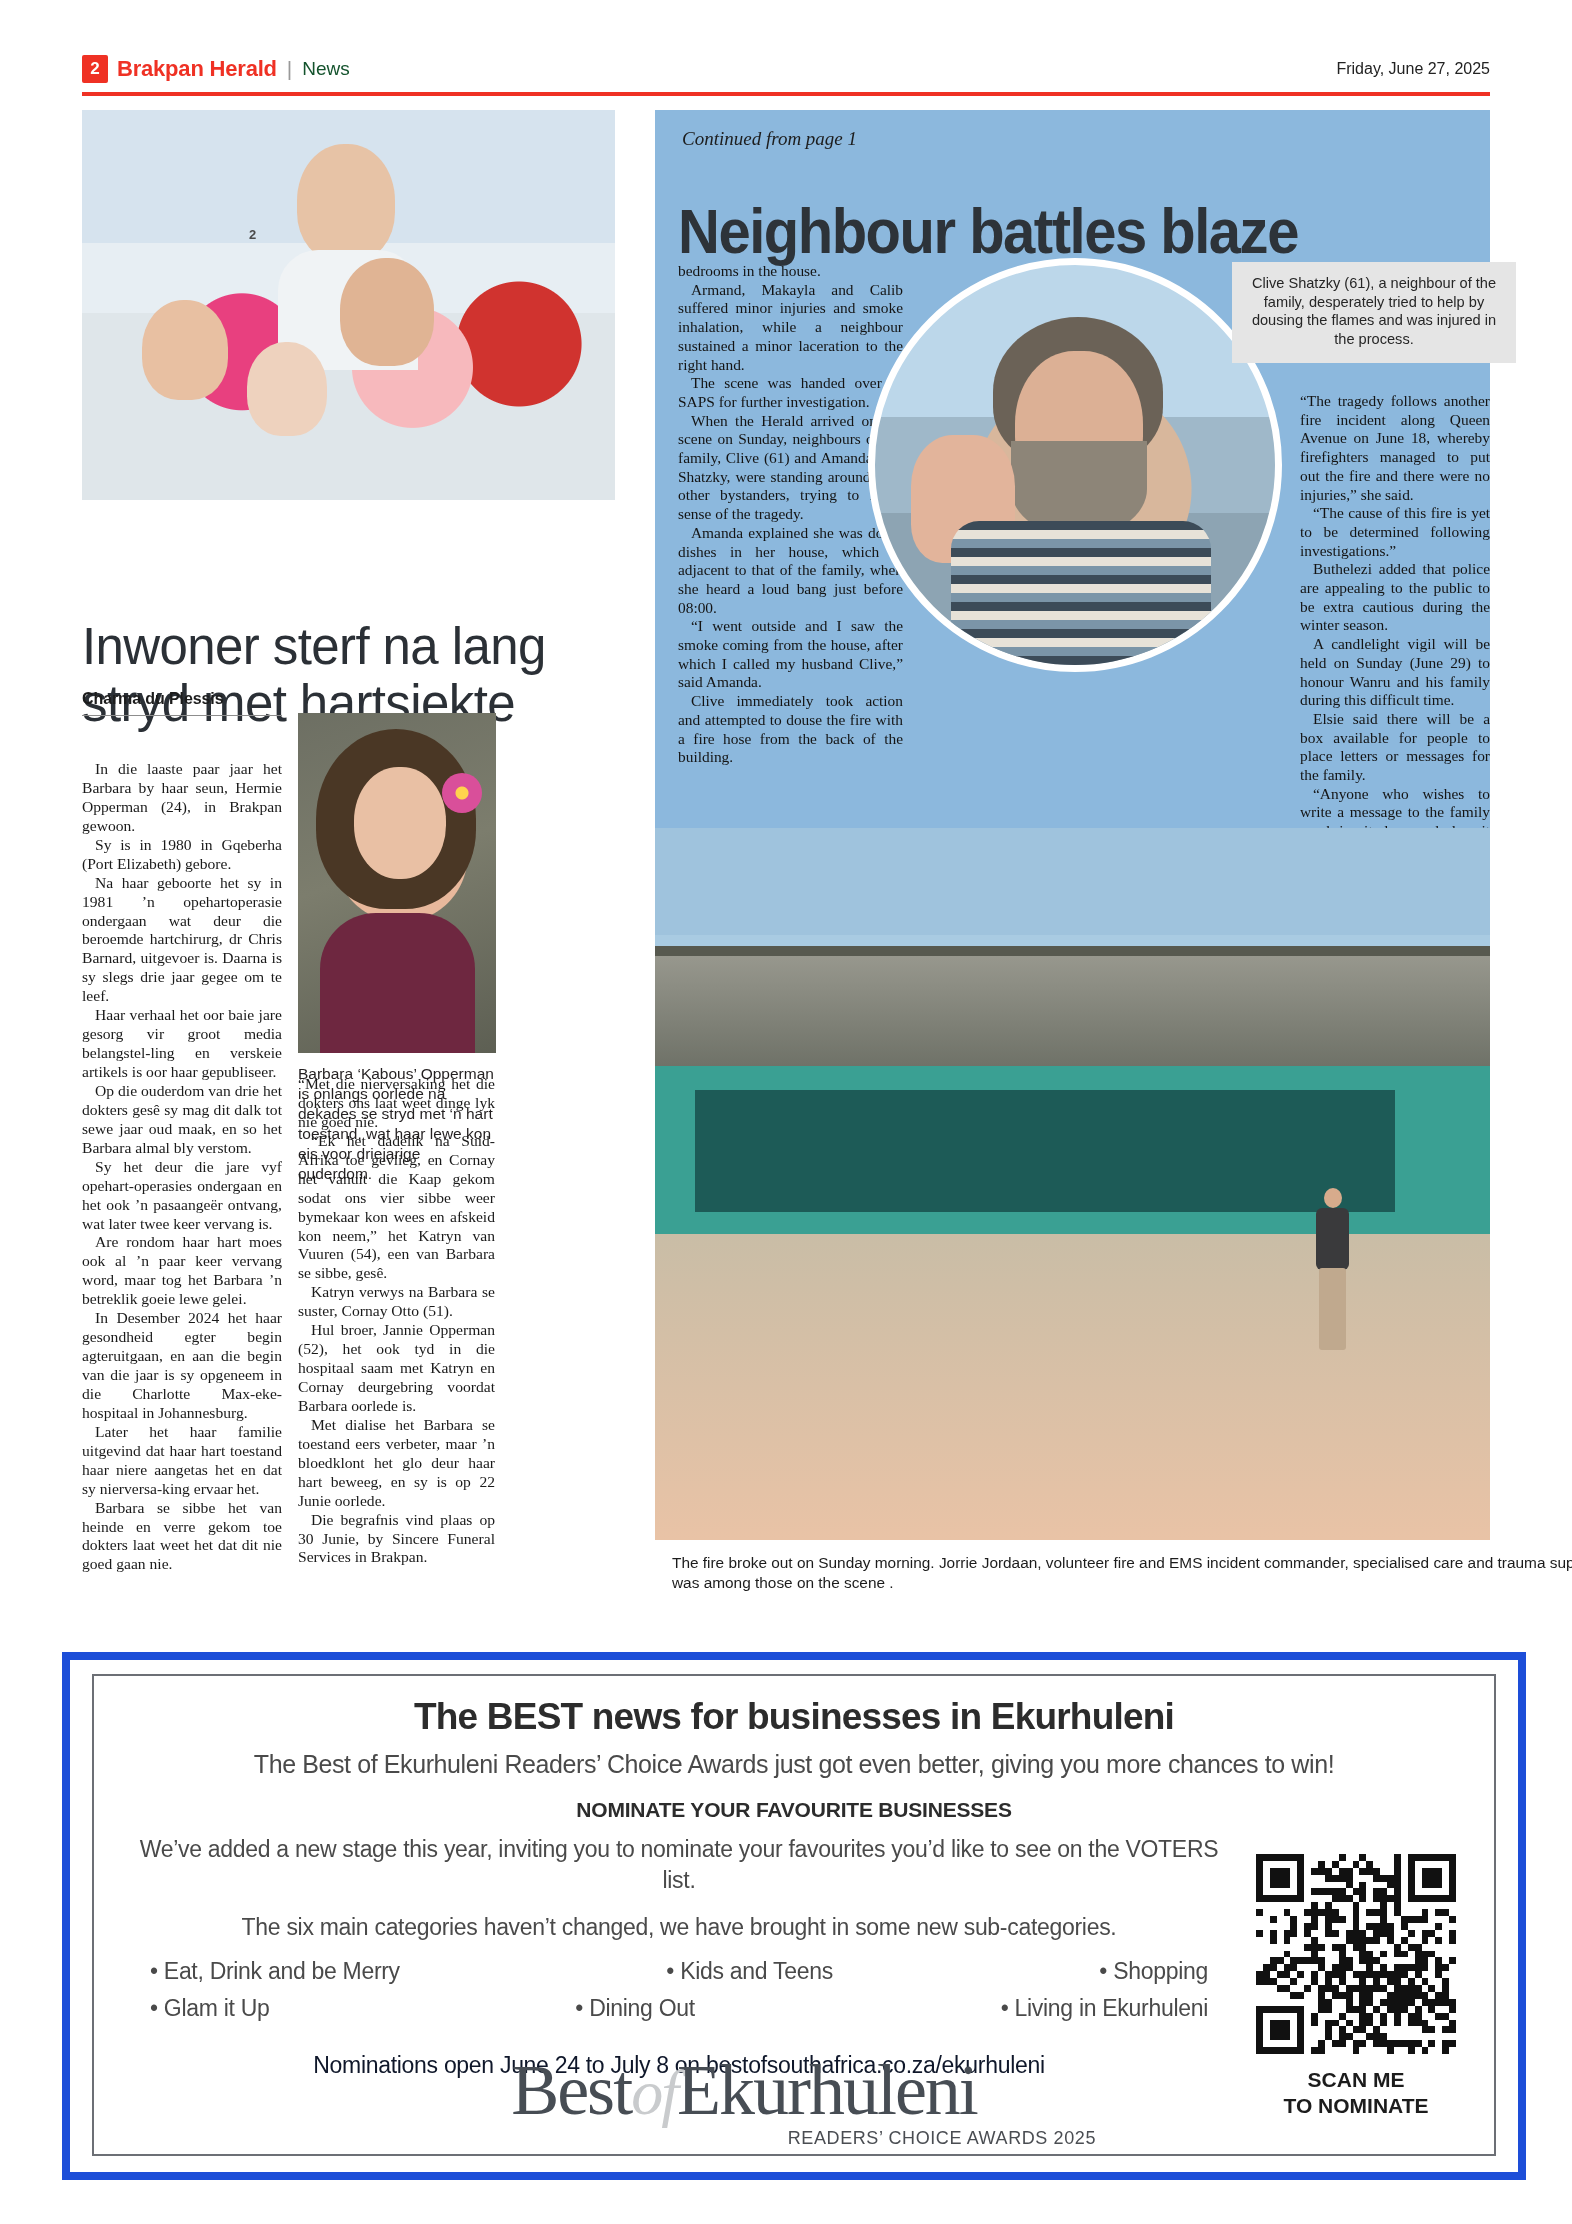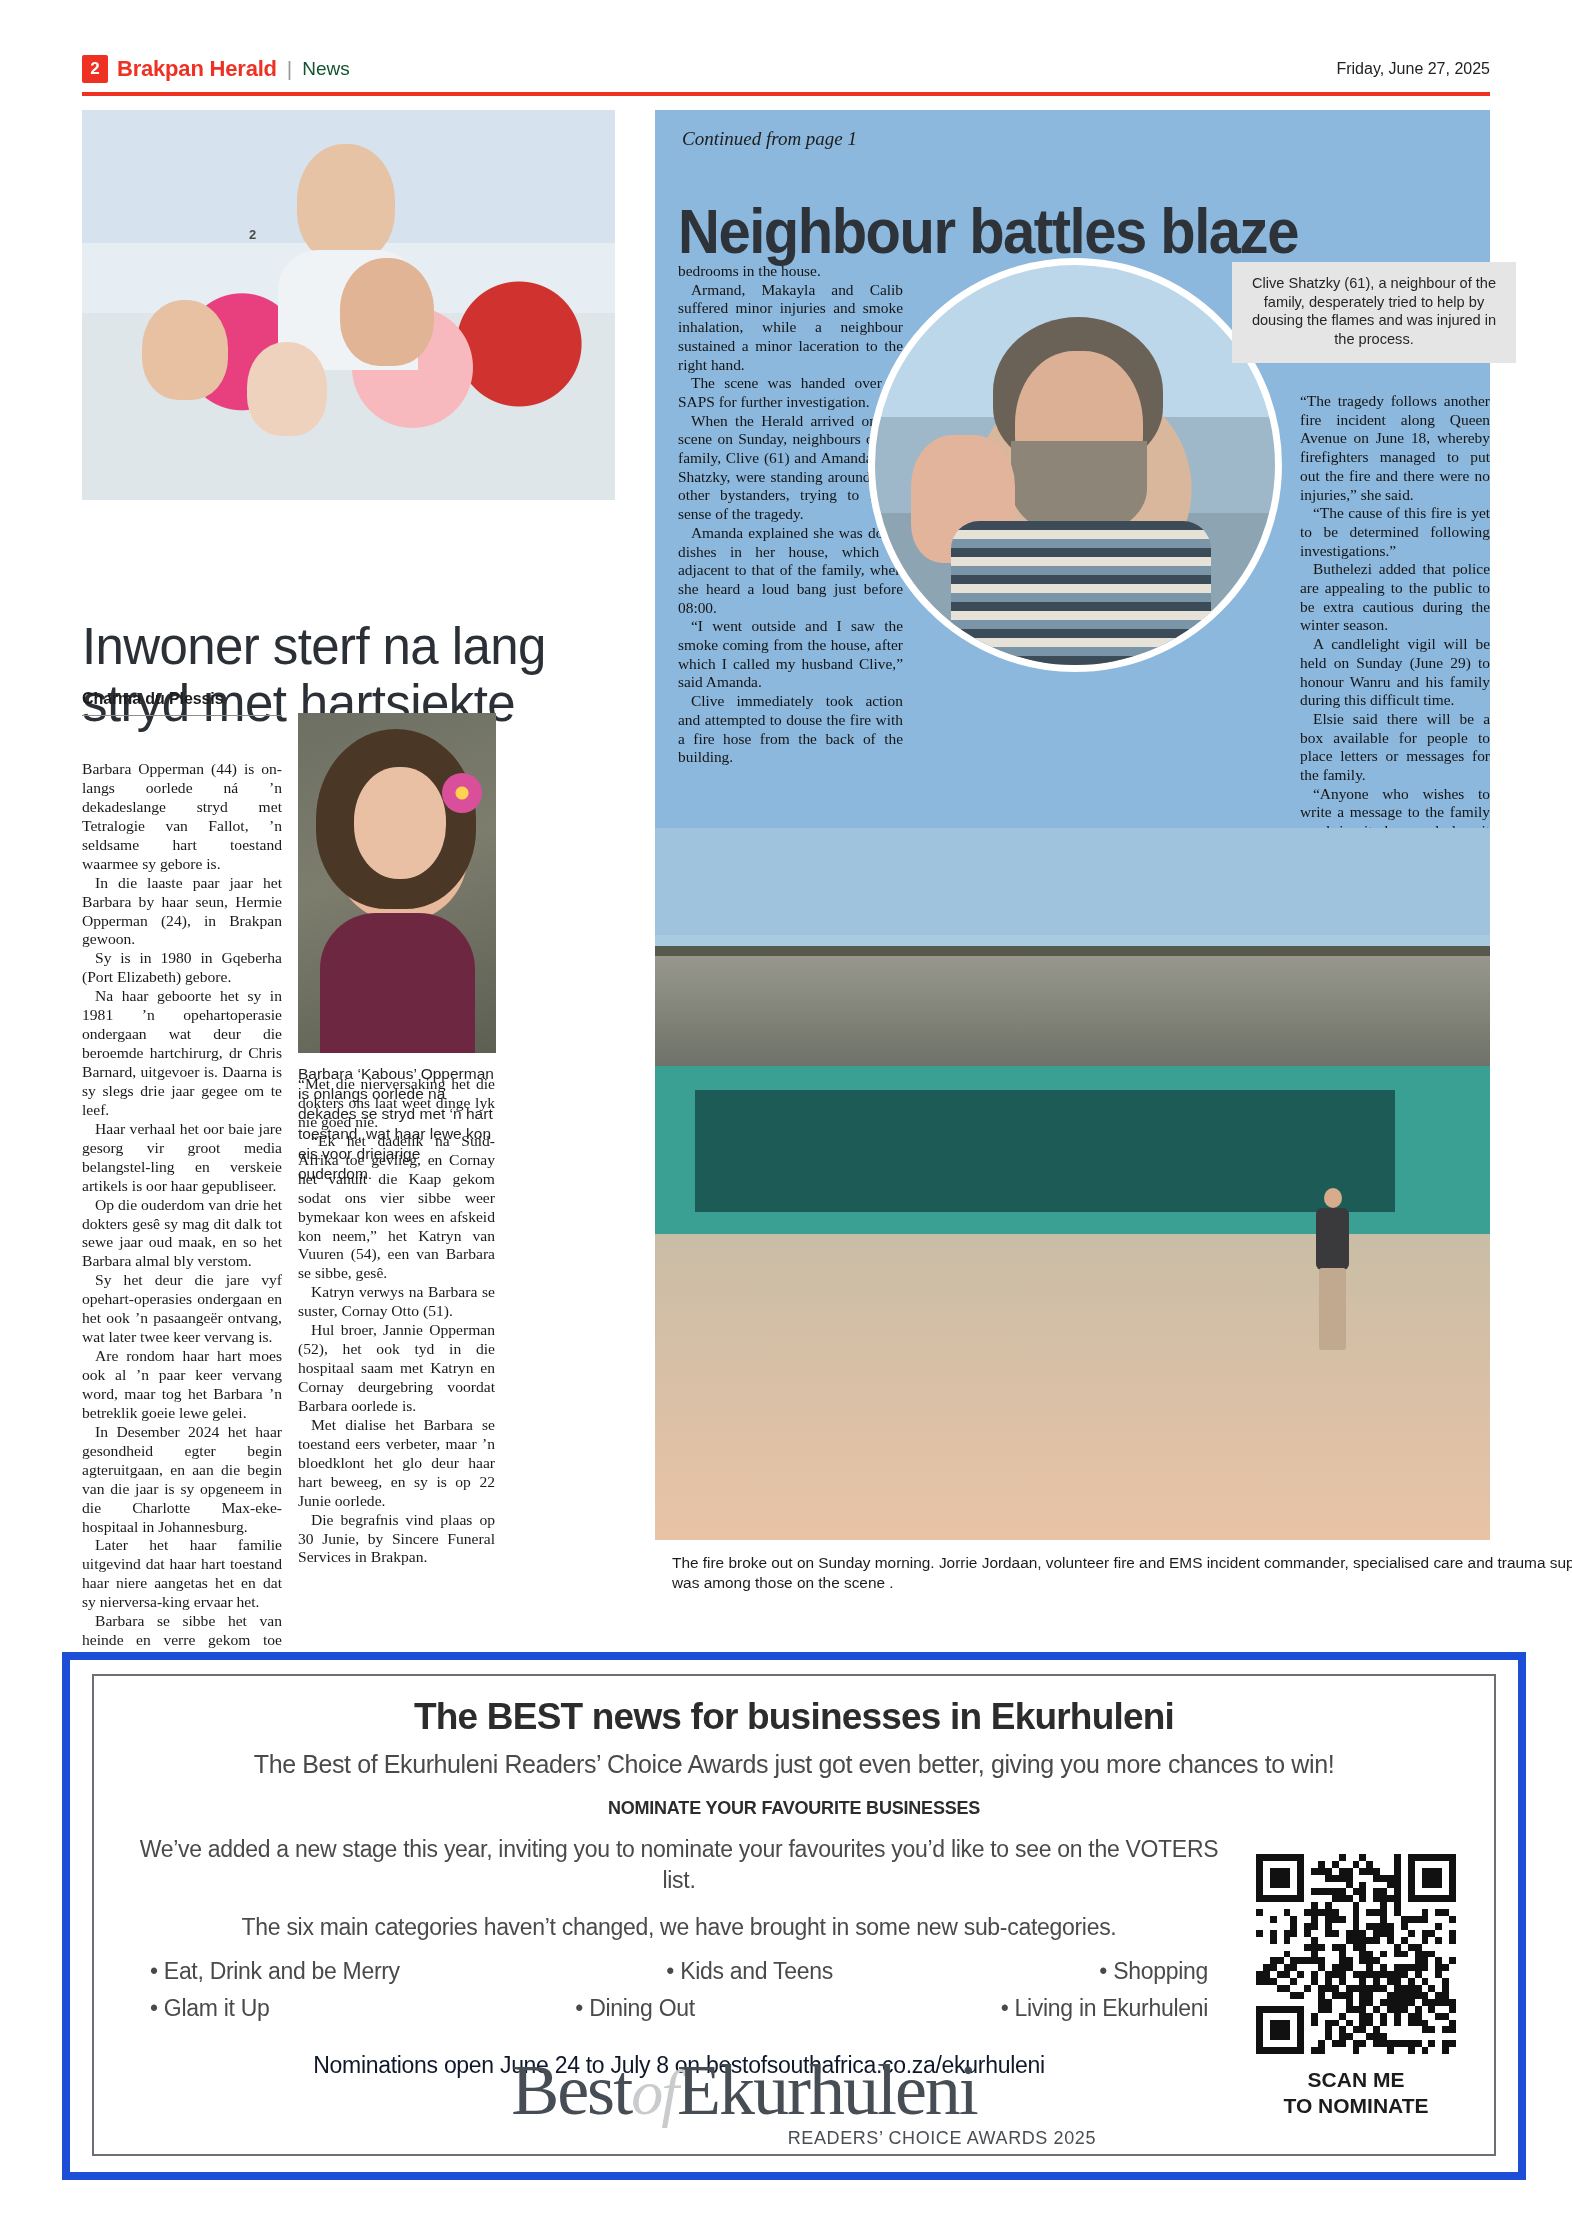--- a/index.html
+++ b/index.html
@@ -172,21 +172,21 @@
 
   
   #ad-outer{
     position:absolute;left:62px;top:1652px;width:1448px;height:512px;
     background:#ffffff;border:8px solid #1d4ed8;
   }
   #ad-inner{position:absolute;left:22px;top:14px;width:1400px;height:478px;border:2px solid #6c6f75;}
   .ad-txt{font-family:"Liberation Sans", sans-serif;color:#2c2c2c;text-align:center;}
   #ad-h1{position:absolute;left:0;top:20px;width:1400px;font-size:37px;font-weight:bold;letter-spacing:-.8px;}
   #ad-h2{position:absolute;left:0;top:74px;width:1400px;font-size:25px;color:#4a4a4a;letter-spacing:-.4px;}
-  #ad-h3{position:absolute;left:0;top:122px;width:1400px;font-size:18px;font-weight:bold;letter-spacing:-.2px;}
+  #ad-h3{position:absolute;left:0;top:122px;width:1400px;font-size:21px;font-weight:bold;letter-spacing:-.2px;}
   #ad-p1{position:absolute;left:40px;top:158px;width:1090px;font-size:23px;line-height:1.33;color:#4a4a4a;letter-spacing:-.3px;}
   #ad-p2{position:absolute;left:40px;top:238px;width:1090px;font-size:23px;color:#4a4a4a;letter-spacing:-.3px;}
   #ad-cats{position:absolute;left:40px;top:282px;width:1090px;}
   .cat-row{display:flex;justify-content:space-between;font-size:23px;color:#4a4a4a;margin-bottom:10px;letter-spacing:-.3px;}
   .cat-row span{margin:0 16px;}
   #ad-p3{position:absolute;left:40px;top:376px;width:1090px;font-size:23px;color:#0f172a;letter-spacing:-.3px;}
 
   
   #qr-wrap{position:absolute;left:1162px;top:178px;width:200px;height:200px;}
   #qr{width:200px;height:200px;}
@@ -230,21 +230,20 @@
 
 
   <h1 id="af-headline">Inwoner sterf na lang stryd met hartsiekte</h1>
 
   <div id="byline-wrap">
     <div id="byline">Charma du Plessis</div>
     <div id="byline-rule"></div>
   </div>
 
   <div class="serif-col" id="col-a">
-      <p class="first">Barbara Opperman (44) is on-langs oorlede ná ’n dekadeslange stryd met Tetralogie van Fallot, ’n seldsame hart toestand waarmee sy gebore is.</p>
       <p>In die laaste paar jaar het Barbara by haar seun, Hermie Opperman (24), in Brakpan gewoon.</p>
       <p>Sy is in 1980 in Gqeberha (Port Elizabeth) gebore.</p>
       <p>Na haar geboorte het sy in 1981 ’n opehartoperasie ondergaan wat deur die beroemde hartchirurg, dr Chris Barnard, uitgevoer is. Daarna is sy slegs drie jaar gegee om te leef.</p>
       <p>Haar verhaal het oor baie jare gesorg vir groot media belangstel-ling en verskeie artikels is oor haar gepubliseer.</p>
       <p>Op die ouderdom van drie het dokters gesê sy mag dit dalk tot sewe jaar oud maak, en so het Barbara almal bly verstom.</p>
       <p>Sy het deur die jare vyf opehart-operasies ondergaan en het ook ’n pasaangeër ontvang, wat later twee keer vervang is.</p>
       <p>Are rondom haar hart moes ook al ’n paar keer vervang word, maar tog het Barbara ’n betreklik goeie lewe gelei.</p>
       <p>In Desember 2024 het haar gesondheid egter begin agteruitgaan, en aan die begin van die jaar is sy opgeneem in die Charlotte Max-eke-hospitaal in Johannesburg.</p>
       <p>Later het haar familie uitgevind dat haar hart toestand haar niere aangetas het en dat sy nierversa-king ervaar het.</p>
       <p>Barbara se sibbe het van heinde en verre gekom toe dokters laat weet het dat dit nie goed gaan nie.</p>

